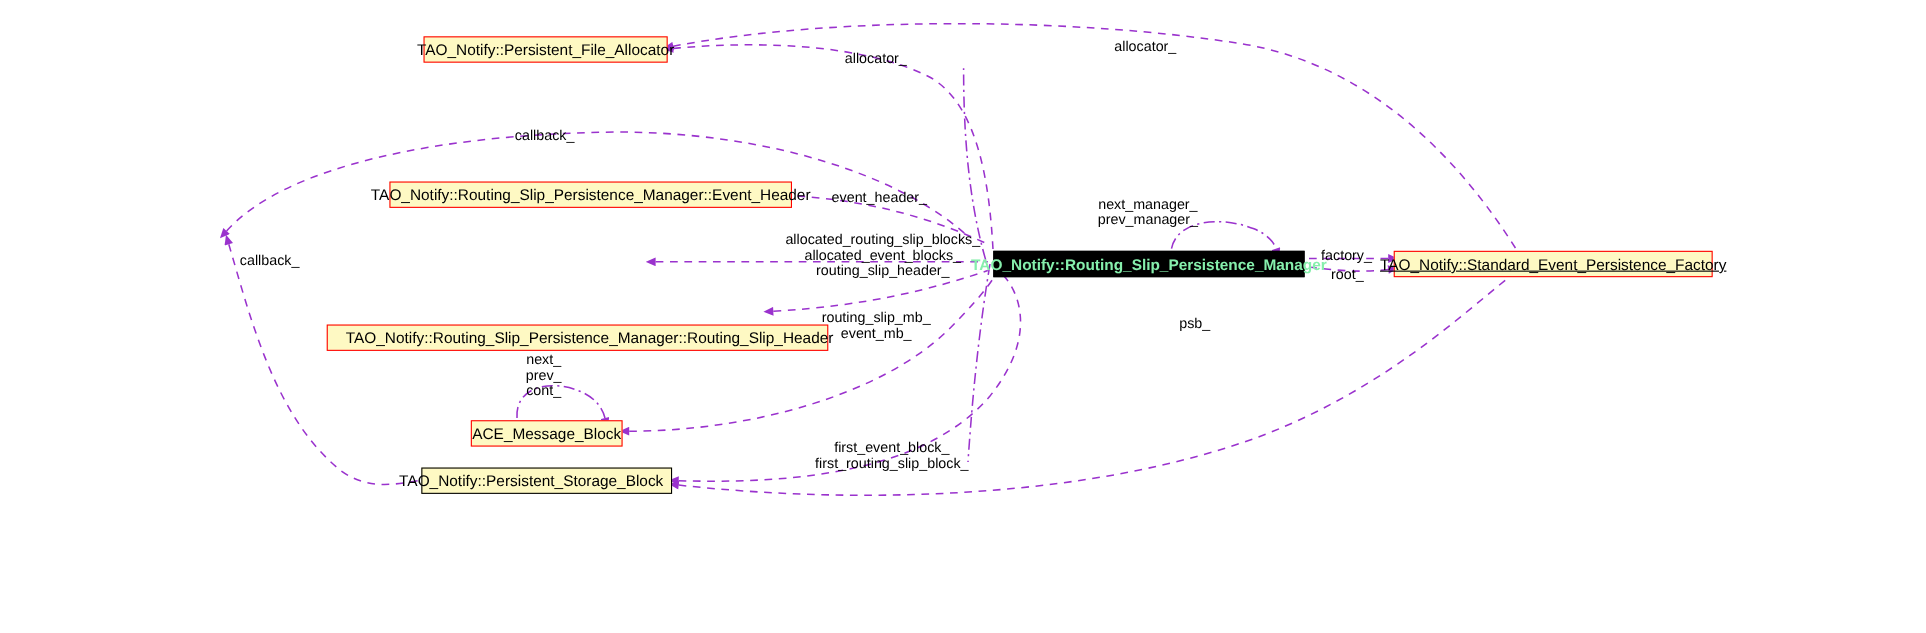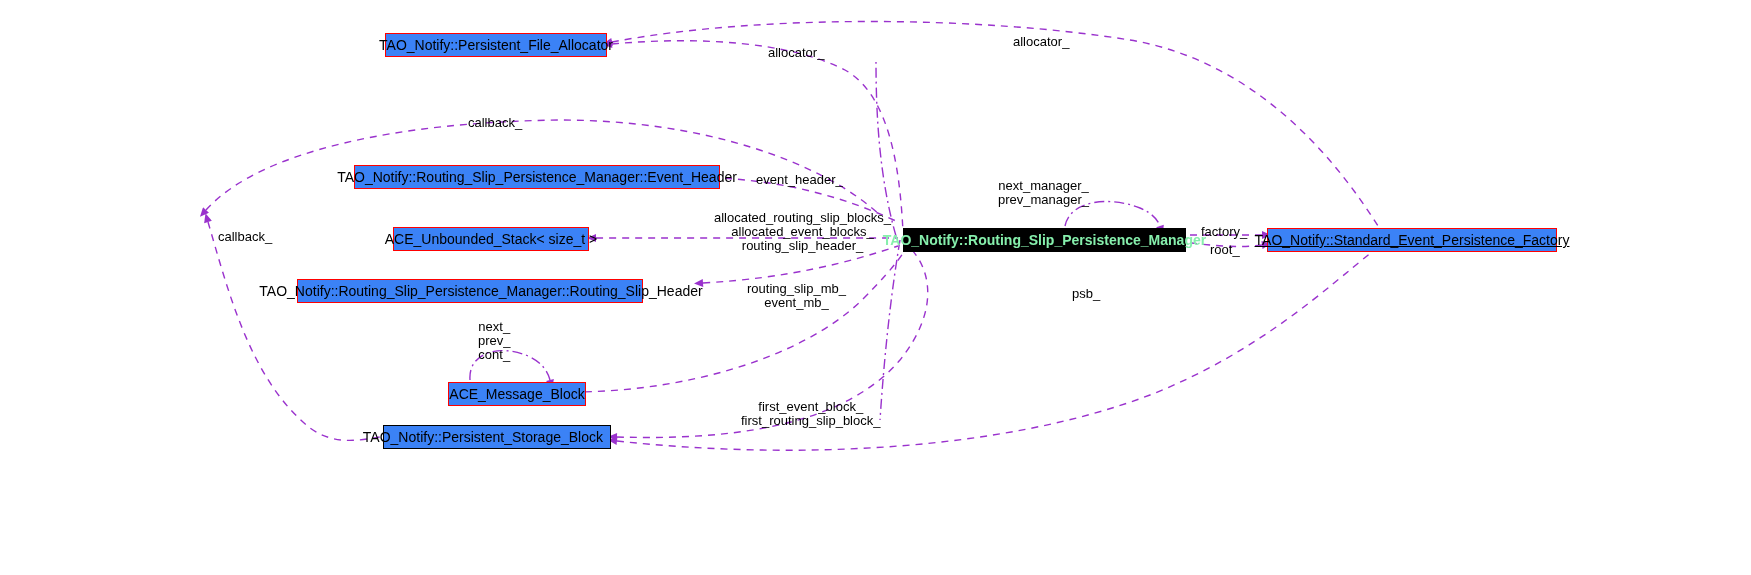--- a/index.html
+++ b/index.html
@@ -18,21 +18,21 @@
   #edges {
     position: absolute;
     left: 0;
     top: 0;
     width: 1751px;
     height: 575px;
   }
   .node {
     position: absolute;
     box-sizing: border-box;
-    background: #3b82f6;
+    background: #fef9c3;
     border: 1px solid #ff0000;
     color: #000000;
     font-size: 14px;
     line-height: 1;
     white-space: nowrap;
     display: flex;
     align-items: center;
     justify-content: center;
     padding: 0 7px;
     height: 24px;
@@ -111,29 +111,26 @@
 
   <div class="node" style="left:385px; top:33px; width:222px;">
     <span>TAO_Notify::Persistent_File_Allocator</span>
   </div>
 
 
   <div class="node" style="left:314px; top:165px; width:366px;margin-left:40px;">
     <span>TAO_Notify::Routing_Slip_Persistence_Manager::Event_Header</span>
   </div>
 
-  <div class="node" style="left:393px; top:227px; width:196px;">
-    <span>ACE_Unbounded_Stack&lt; size_t &gt;</span>
-  </div>
 
-  <div class="node" style="left:297px; top:279px; width:346px;padding-left:29px;">
+  <div class="node" style="left:297px; top:295px; width:456px;padding-left:29px;">
     <span>TAO_Notify::Routing_Slip_Persistence_Manager::Routing_Slip_Header</span>
   </div>
 
-  <div class="node" style="left:428px; top:382px; width:138px;margin-left:20px;">
+  <div class="node" style="left:428px; top:382px; width:138px;">
     <span>ACE_Message_Block</span>
   </div>
 
   <div class="node plain" style="left:383px; top:425px; width:228px;justify-content:flex-end;">
     <span>TAO_Notify::Persistent_Storage_Block</span>
   </div>
 
   <div class="node current" style="left:903px; top:228px; width:283px;">
     <span>TAO_Notify::Routing_Slip_Persistence_Manager</span>
   </div>

